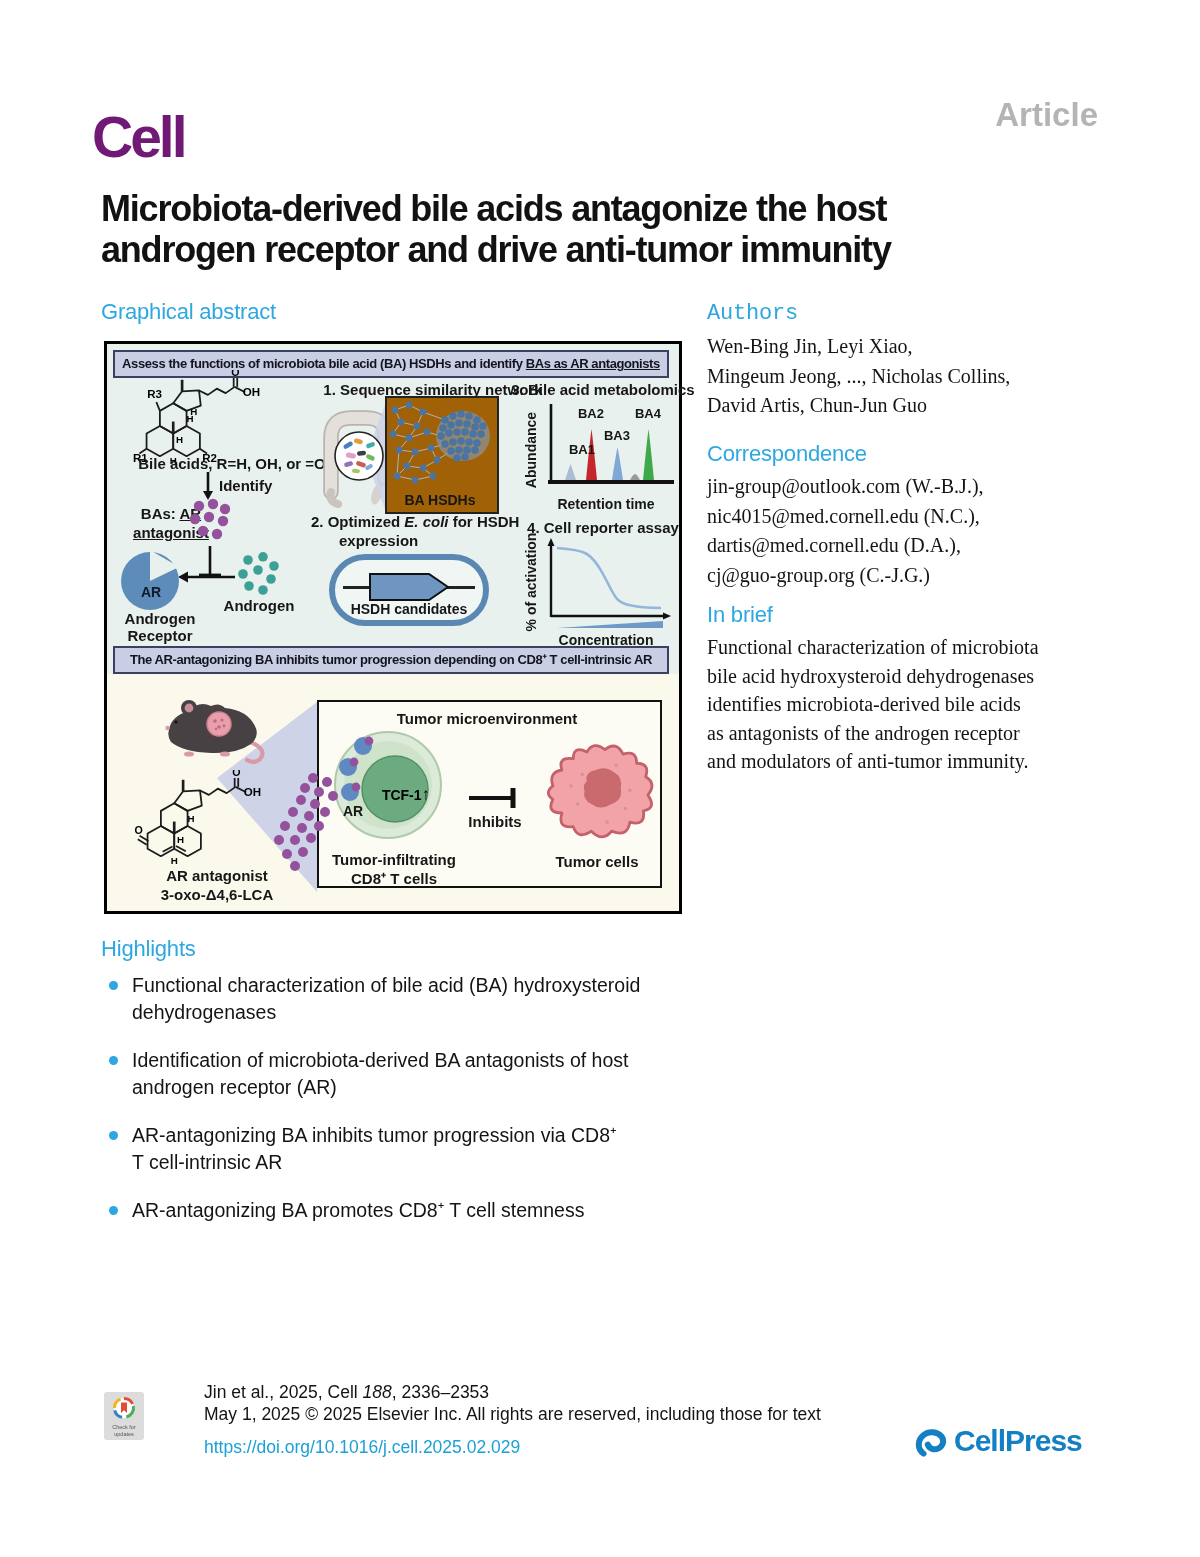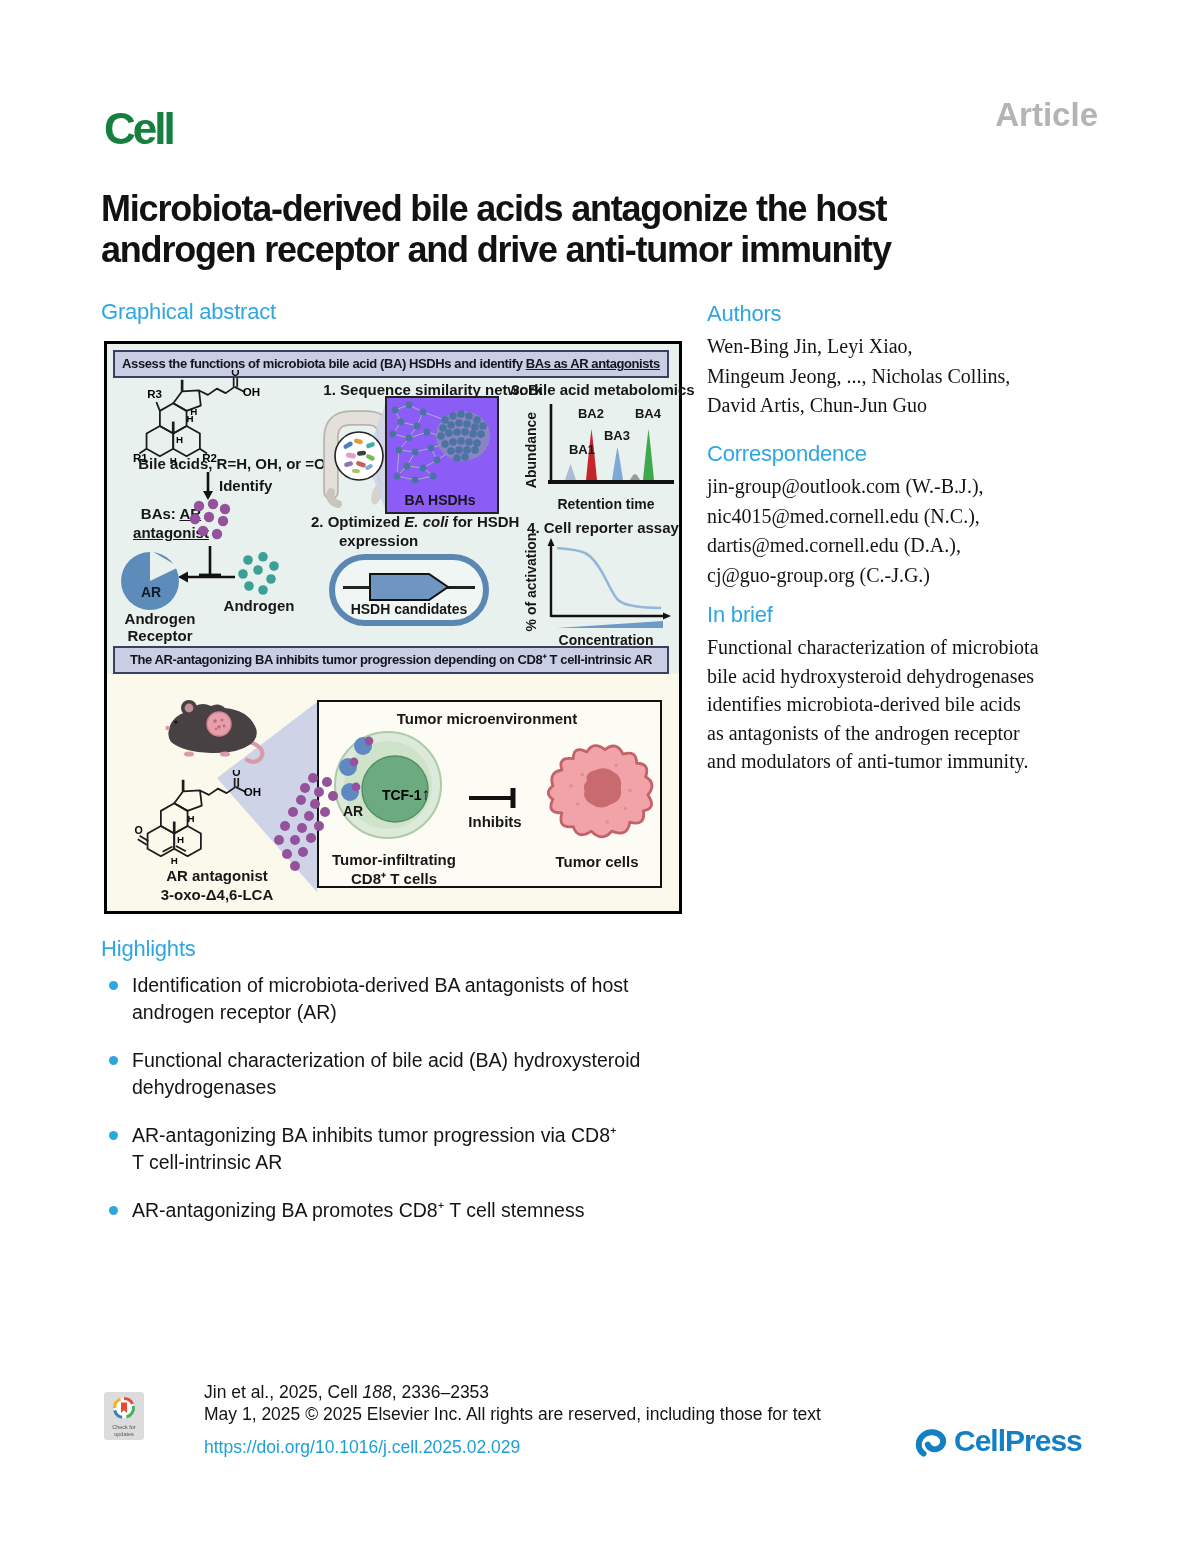--- a/index.html
+++ b/index.html
@@ -19,36 +19,36 @@
   .rot{transform:rotate(-90deg);transform-origin:0 0;}
   .gabox{position:absolute;left:104px;top:341px;width:572px;height:567px;
          border:3px solid #000;background:#e9f1ee;}
   .banner{position:absolute;left:6px;width:552px;height:24px;background:#c9cee5;
           border:2px solid #3a4060;font-size:13px;font-weight:700;letter-spacing:-0.4px;
           white-space:nowrap;text-align:center;line-height:23px;color:#14141e;overflow:hidden;}
   .creams{position:absolute;left:0;top:330px;width:572px;height:237px;background:#fbf9ec;}
   .tmebox{position:absolute;left:210px;top:26px;width:341px;height:184px;
           border:2.5px solid #111;background:#fdfcf4;z-index:2;}
   .netbox{position:absolute;left:278px;top:52px;width:110px;height:114px;
-          background:#8b5cf6;border:2px solid #222;z-index:2;}
+          background:#a16207;border:2px solid #222;z-index:2;}
   .capsule{position:absolute;left:222px;top:210px;width:148px;height:60px;
            border:6px solid #5b87b3;border-radius:40px;background:rgba(255,255,255,0.35);}
   .hl-item{display:flex;margin-bottom:22px;}
   .hl-bullet{width:9px;height:9px;border-radius:50%;background:#2da7e0;margin:9px 14px 0 8px;flex:none;}
   .hl-text{font-size:19.5px;line-height:26.5px;color:#141414;white-space:pre-line;}
   .badge{position:absolute;left:104px;top:1392px;width:40px;height:48px;background:#dcdcdc;
          border-radius:3px;text-align:center;cursor:pointer;}
   .badge-txt{font-size:5.5px;line-height:6.5px;color:#555;white-space:pre-line;}
   .foot-txt{font-size:17.5px;line-height:22.2px;color:#141414;}
   svg text{font-family:"Liberation Sans",sans-serif;}
 </style>
 </head>
 <body>
 
-<div class="abs b" style="left:104px;top:104px;font-size:44px;letter-spacing:-3px;color:#15803d;">Cell</div>
+<div class="abs b" style="left:92px;top:104px;font-size:57px;letter-spacing:-3px;color:#701a75;">Cell</div>
 <div class="abs b" style="left:960px;top:96px;width:138px;text-align:right;font-size:33px;color:#b4b4b4;">Article</div>
 <div class="abs b pl" style="left:101px;top:188px;width:990px;font-size:36px;line-height:41px;letter-spacing:-1.2px;color:#121212;">Microbiota-derived bile acids antagonize the host
 androgen receptor and drive anti-tumor immunity</div>
 
 <div class="abs h-blue" style="left:101px;top:299px;">Graphical abstract</div>
 
 <div class="gabox">
 
   <div class="banner" style="top:6px;">
     <span>Assess the functions of microbiota bile acid (BA) HSDHs and identify </span><span class="ul">BAs as AR antagonists</span>
@@ -404,40 +404,40 @@
       </svg>
       <div class="abs fl ctr" style="left:228px;top:150px;width:100px;">Tumor cells</div>
     </div>
   </div>
 </div>
 
 <div class="abs h-blue" style="left:101px;top:936px;">Highlights</div>
 <div class="abs" style="left:101px;top:972px;width:590px;">
   <div class="hl-item">
     <span class="hl-bullet"></span>
+    <span class="hl-text">Functional characterization of bile acid (BA) hydroxysteroid
+dehydrogenases</span>
+  </div>
+  <div class="hl-item">
+    <span class="hl-bullet"></span>
     <span class="hl-text">Identification of microbiota-derived BA antagonists of host
 androgen receptor (AR)</span>
-  </div>
-  <div class="hl-item">
-    <span class="hl-bullet"></span>
-    <span class="hl-text">Functional characterization of bile acid (BA) hydroxysteroid
-dehydrogenases</span>
   </div>
   <div class="hl-item">
     <span class="hl-bullet"></span>
     <span class="hl-text">AR-antagonizing BA inhibits tumor progression via CD8⁺
 T cell-intrinsic AR</span>
   </div>
   <div class="hl-item">
     <span class="hl-bullet"></span>
     <span class="hl-text">AR-antagonizing BA promotes CD8⁺ T cell stemness</span>
   </div>
 </div>
 
-<div class="abs h-blue" style="left:707px;top:301px;">Authors</div>
+<div class="abs h-blue" style="left:707px;top:301px;font-family:Liberation Mono, monospace;">Authors</div>
 <div class="abs body-txt pl" style="left:707px;top:332px;width:420px;">Wen-Bing Jin, Leyi Xiao,
 Mingeum Jeong, ..., Nicholas Collins,
 David Artis, Chun-Jun Guo</div>
 
 <div class="abs h-blue" style="left:707px;top:441px;">Correspondence</div>
 <div class="abs body-txt pl" style="left:707px;top:472px;width:420px;">jin-group@outlook.com (W.-B.J.),
 nic4015@med.cornell.edu (N.C.),
 dartis@med.cornell.edu (D.A.),
 cj@guo-group.org (C.-J.G.)</div>
 

